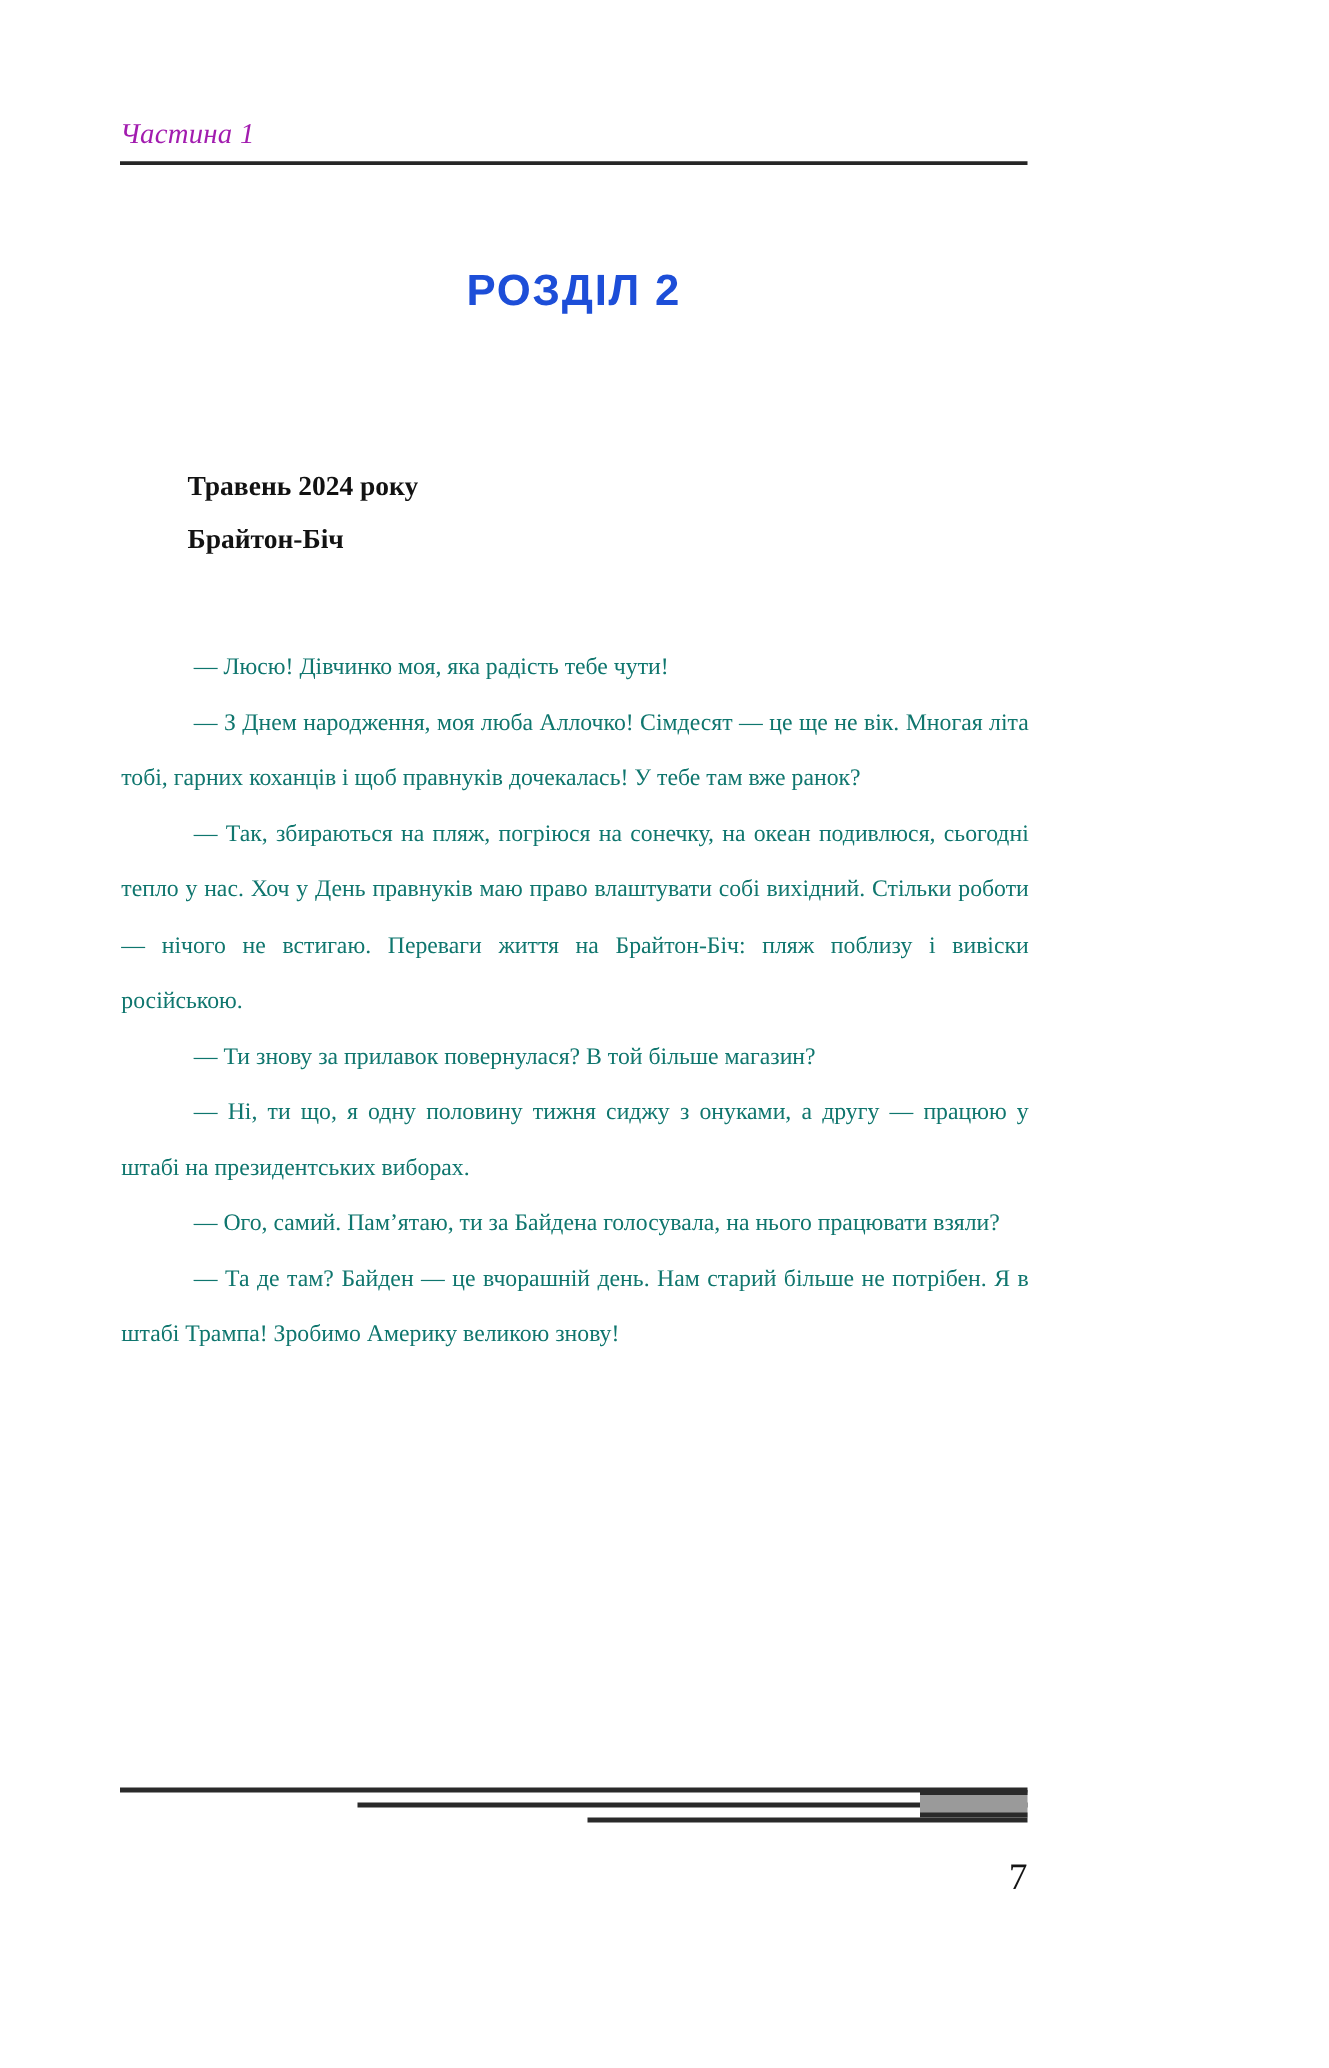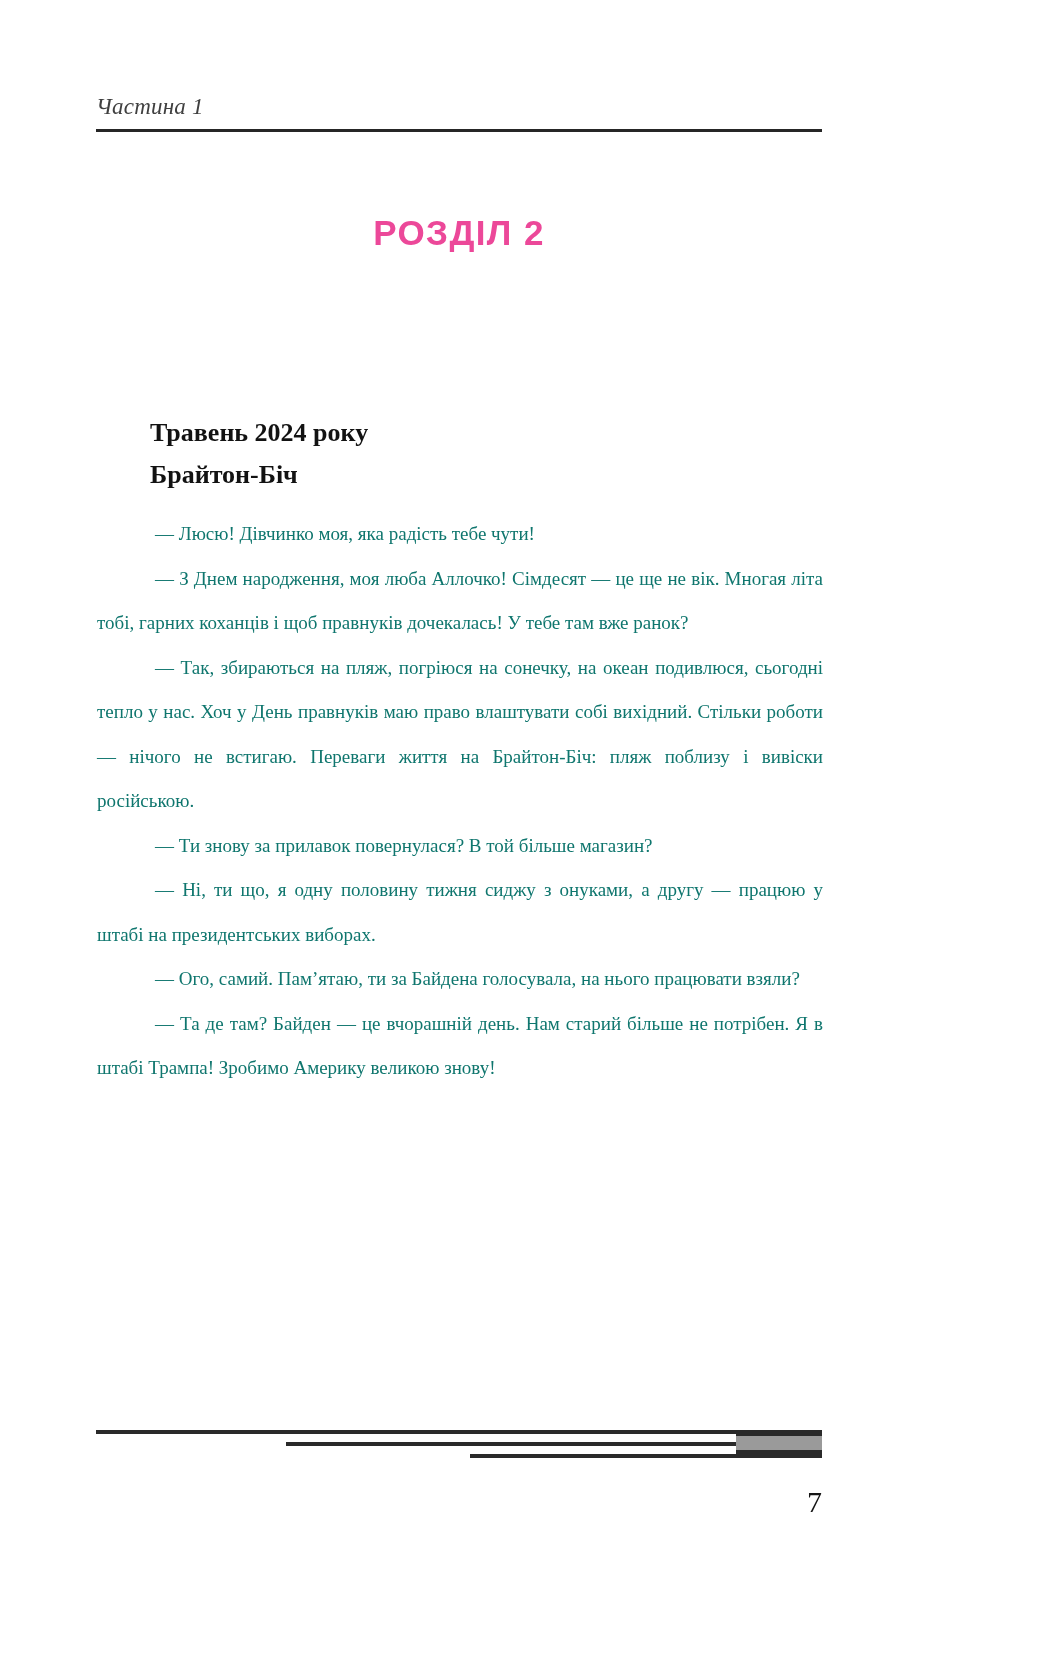--- a/index.html
+++ b/index.html
@@ -24,21 +24,21 @@
     left: 96px;
     top: 92px;
     width: 726px;
   }
 
   .running-head-text {
     font-family: "Liberation Serif", "DejaVu Serif", serif;
     font-style: italic;
     font-size: 23px;
     line-height: 30px;
-    color: #404040;
+    color: #a21caf;
     letter-spacing: 0.2px;
     white-space: nowrap;
   }
 
   .running-head-rule {
     margin-top: 7px;
     width: 726px;
     height: 0;
     border-top: 3px solid #262626;
   }
@@ -48,35 +48,34 @@
     position: absolute;
     left: 96px;
     top: 212px;
     width: 726px;
     text-align: center;
     font-family: "Liberation Sans", "DejaVu Sans", sans-serif;
     font-weight: bold;
     font-size: 35px;
     line-height: 42px;
     letter-spacing: 1.4px;
-    color: #ec4899;
+    color: #1d4ed8;
   }
 
   
   .dateline {
     position: absolute;
     left: 150px;
     top: 368px;
     width: 672px;
     font-family: "Liberation Serif", "DejaVu Serif", serif;
     font-weight: bold;
-    font-size: 26px;
+    font-size: 22px;
     line-height: 42px;
     color: #121212;
-    margin-top: 44px;
   }
 
   .dateline div {
     white-space: nowrap;
   }
 
   
   .body-copy {
     position: absolute;
     left: 97px;

